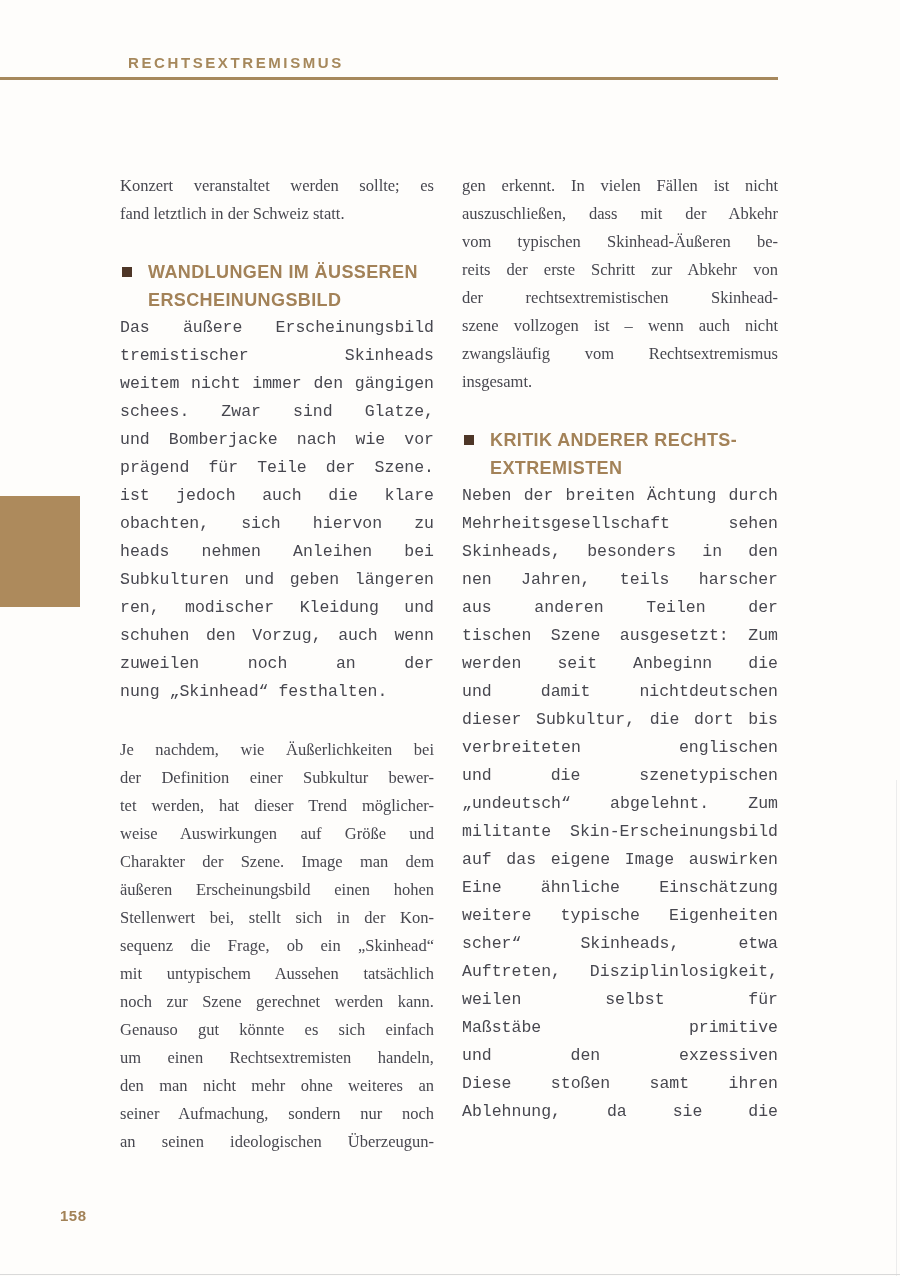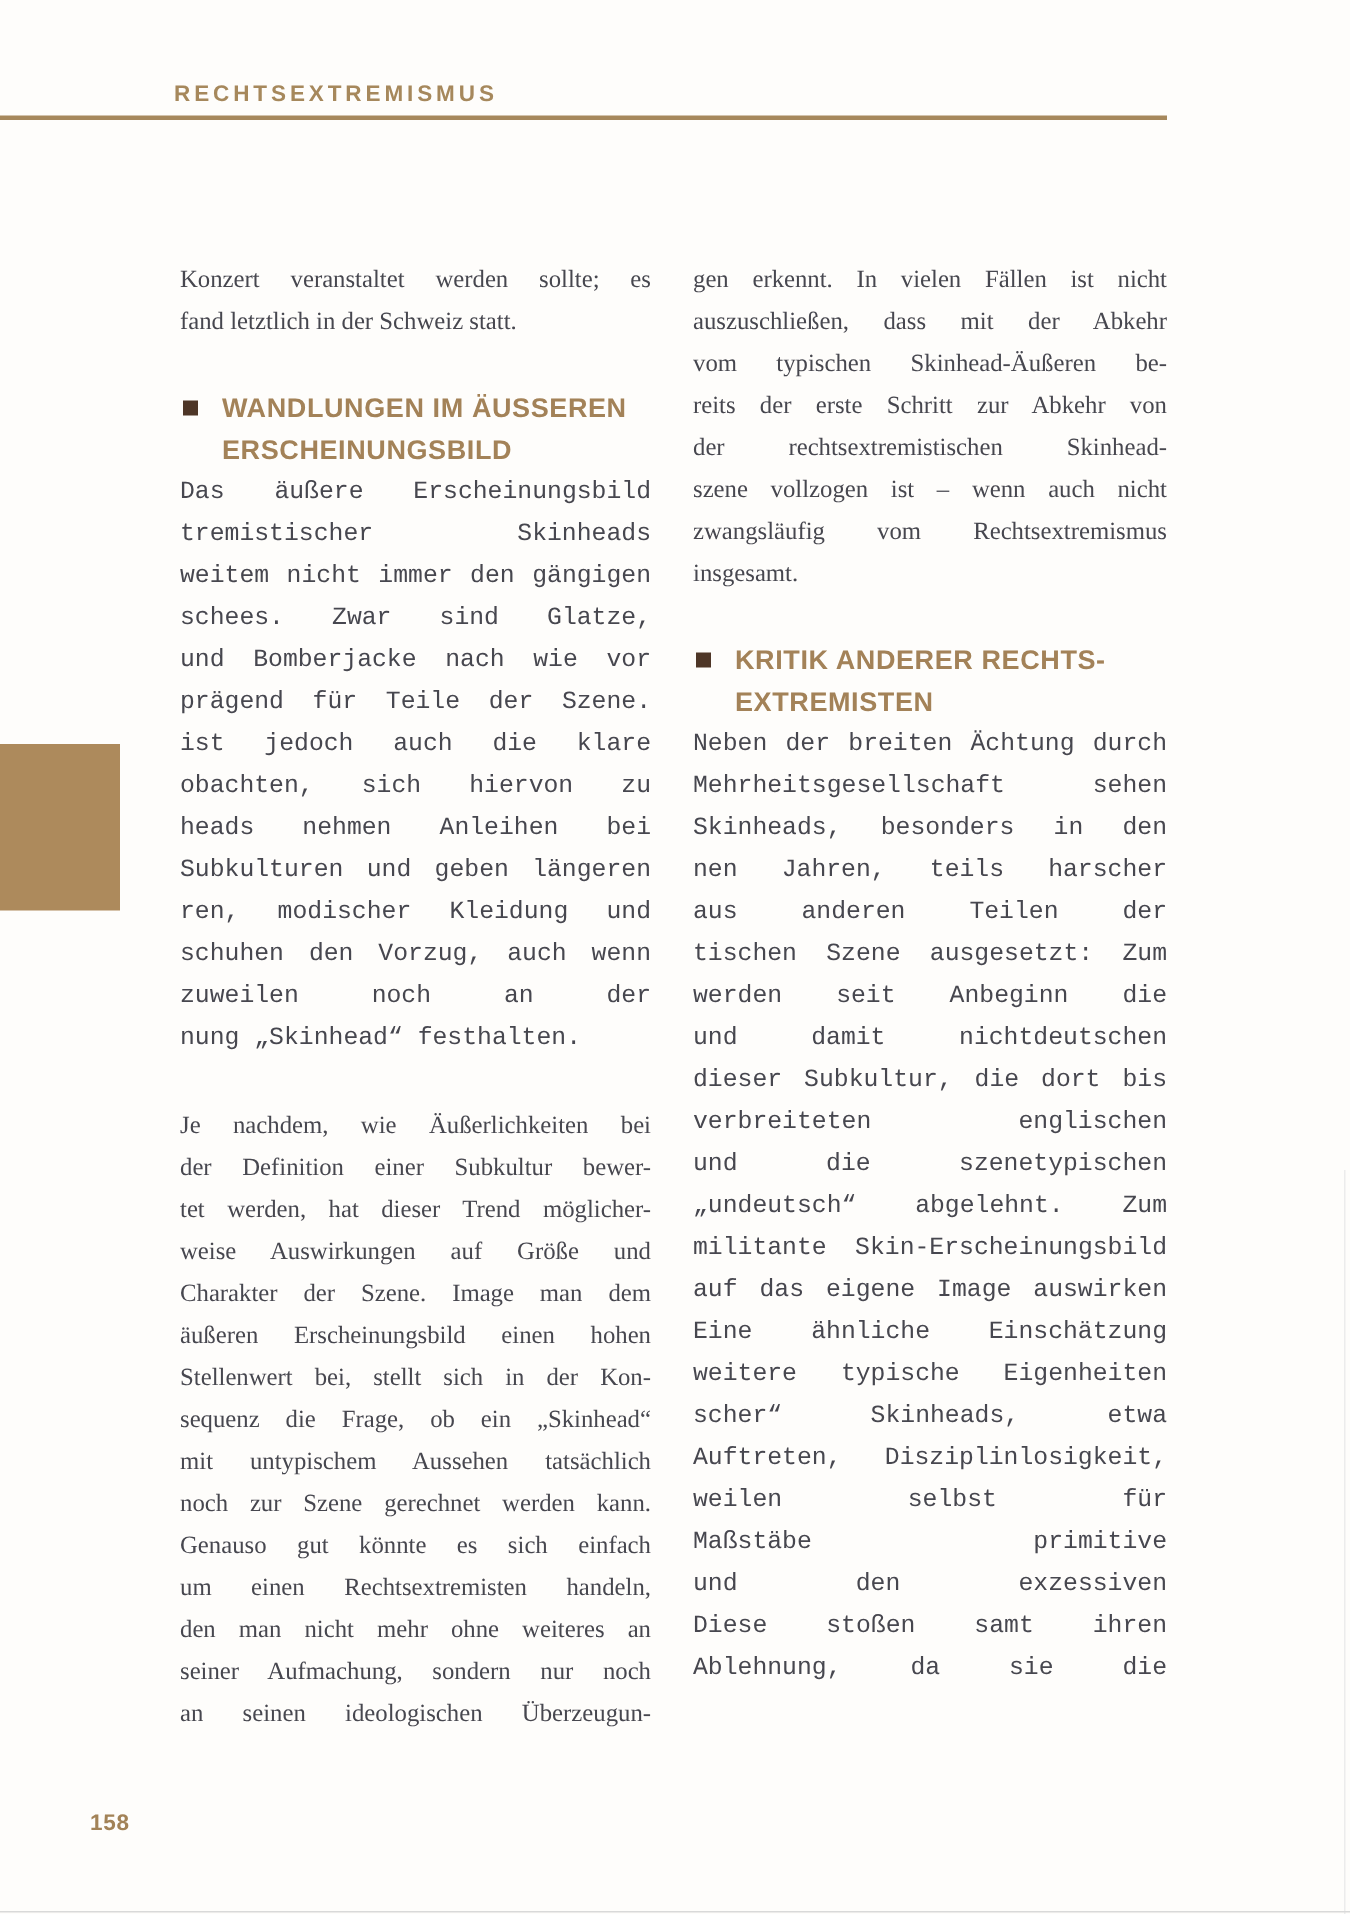--- a/index.html
+++ b/index.html
@@ -12,21 +12,21 @@
     --page-bg:#fefdfb;
   }
   html,body{margin:0;padding:0;}
   body{
     width:900px;height:1276px;
     background:var(--page-bg,#fefdfb);
     position:relative;overflow:hidden;
     font-family:"Liberation Serif","DejaVu Serif",serif;
   }
   .page-header-title{
-    position:absolute;left:116px;top:53px;
+    position:absolute;left:128px;top:53px;
     font-family:"Liberation Sans","DejaVu Sans",sans-serif;
     font-weight:bold;font-size:15px;letter-spacing:2.6px;
     color:var(--accent-brown);line-height:20px;white-space:nowrap;
   }
   .header-rule{
     position:absolute;left:0;top:77px;width:778px;height:3px;
     background:var(--accent-brown);
   }
   .chapter-tab{
     position:absolute;left:0;top:496px;width:80px;height:111px;

